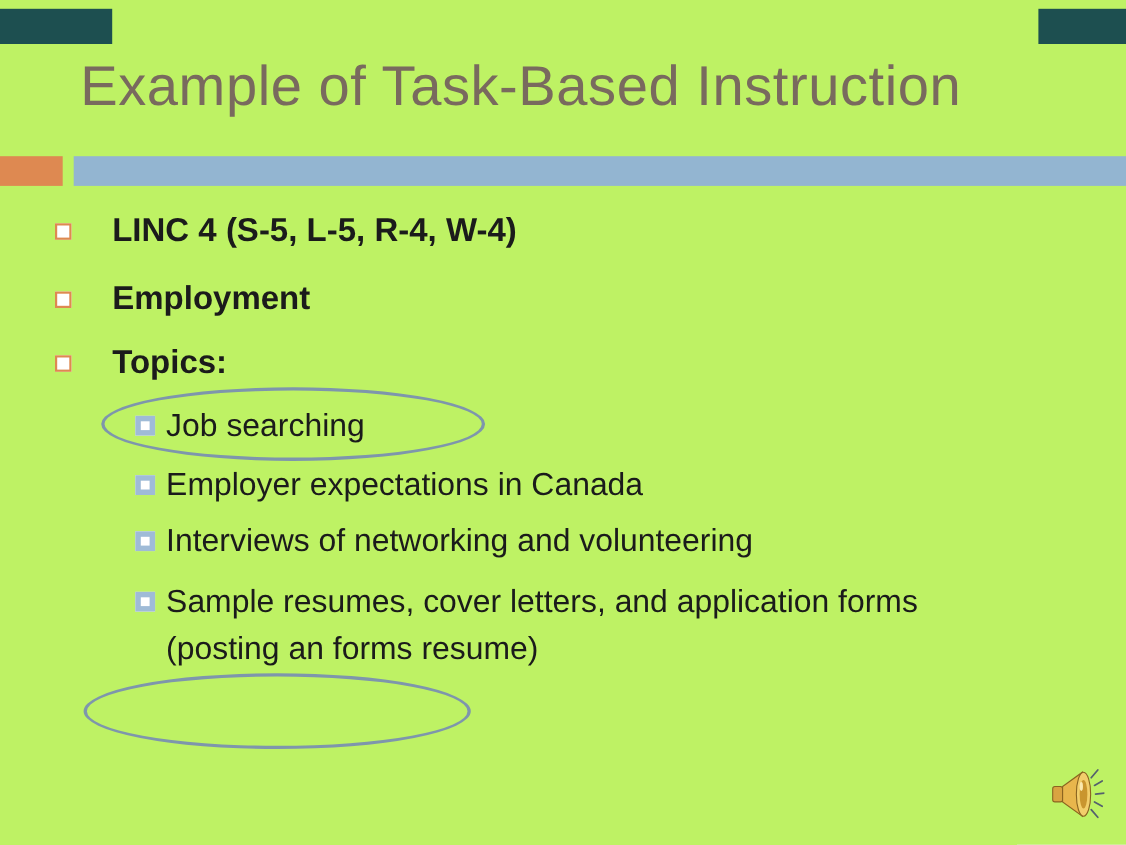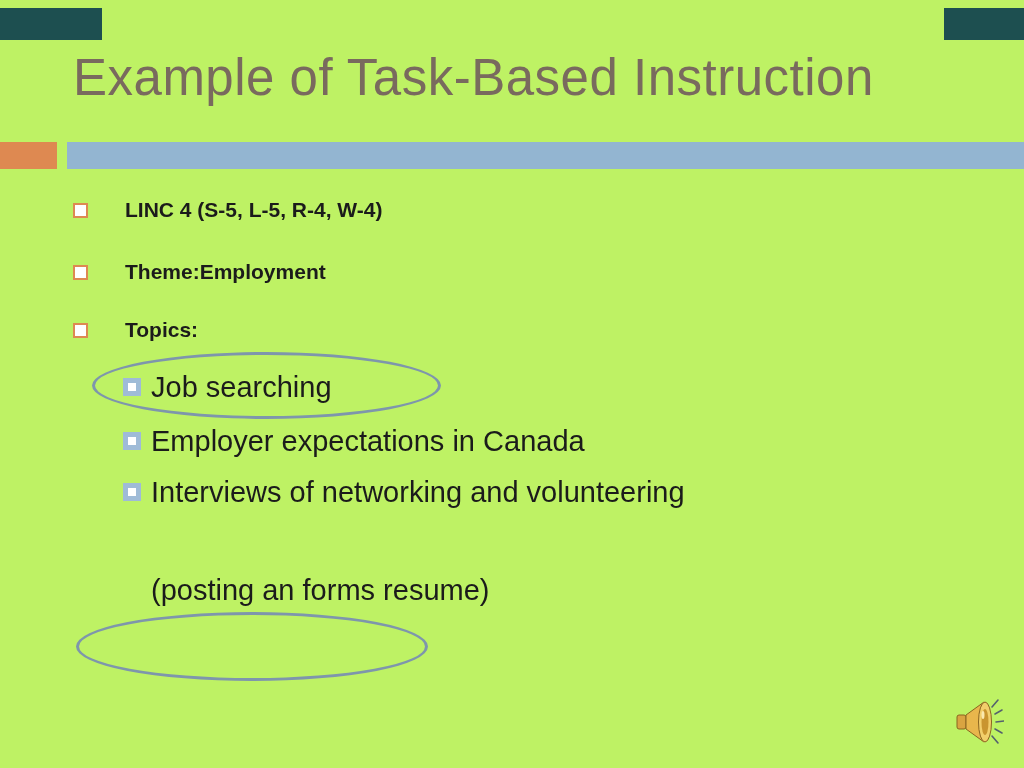--- a/index.html
+++ b/index.html
@@ -29,21 +29,21 @@
     color: #796a5e;
     white-space: nowrap;
   }
 
   
   .band-orange { position: absolute; left: 0; top: 142px; width: 57px; height: 27px; background: #de8951; }
   .band-blue   { position: absolute; left: 67px; top: 142px; width: 957px; height: 27px; background: #93b5d1; }
 
   
   .row { position: absolute; display: flex; align-items: center; white-space: nowrap; }
-  .row.l1 { left: 73px; height: 34px; font-size: 21px; font-weight: bold; }
+  .row.l1 { left: 50px; height: 34px; font-size: 30px; font-weight: bold; }
   .bullet-l1 {
     width: 11px; height: 11px;
     border: 2px solid #de8951;
     background: #ffffff;
     margin-right: 37px;
     flex: 0 0 auto;
   }
   .l1 .regular { font-weight: bold; }
 
   
@@ -85,21 +85,20 @@
   <div class="band-orange"></div>
   <div class="band-blue"></div>
 
   <div class="row l1" style="top:193px">
     <span class="bullet-l1"></span>
     <span>LINC 4 (S-5, L-5, R-4, W-4)</span>
   </div>
 
   <div class="row l1" style="top:255px">
     <span class="bullet-l1"></span>
-    <span>Theme:</span>
       <span class="regular"> Employment</span>
   </div>
 
   <div class="row l1" style="top:313px">
     <span class="bullet-l1"></span>
     <span>Topics:</span>
   </div>
 
   <div class="circle-ellipse ellipse-job"></div>
   <div class="circle-ellipse ellipse-interviews"></div>
@@ -112,20 +111,24 @@
   <div class="row l2" style="top:425px">
     <span class="bullet-l2"></span>
     <span>Employer expectations in Canada</span>
   </div>
 
   <div class="row l2" style="top:476px">
     <span class="bullet-l2"></span>
     <span>Interviews of networking and volunteering</span>
   </div>
 
+  <div class="row l2" style="top:531px">
+    <span class="bullet-l2"></span>
+    <span>Sample resumes, cover letters, and application forms</span>
+  </div>
   <div class="continuation" style="top:574px">
     <span>(posting an forms resume)</span>
   </div>
 
 
   <div class="audio" title="">
     <svg viewBox="0 0 50 54" xmlns="http://www.w3.org/2000/svg">
       <g stroke="#55616e" stroke-width="1.6" stroke-linecap="round">
         <line x1="38" y1="12" x2="44" y2="5"></line>
         <line x1="41" y1="19" x2="48" y2="15"></line>

